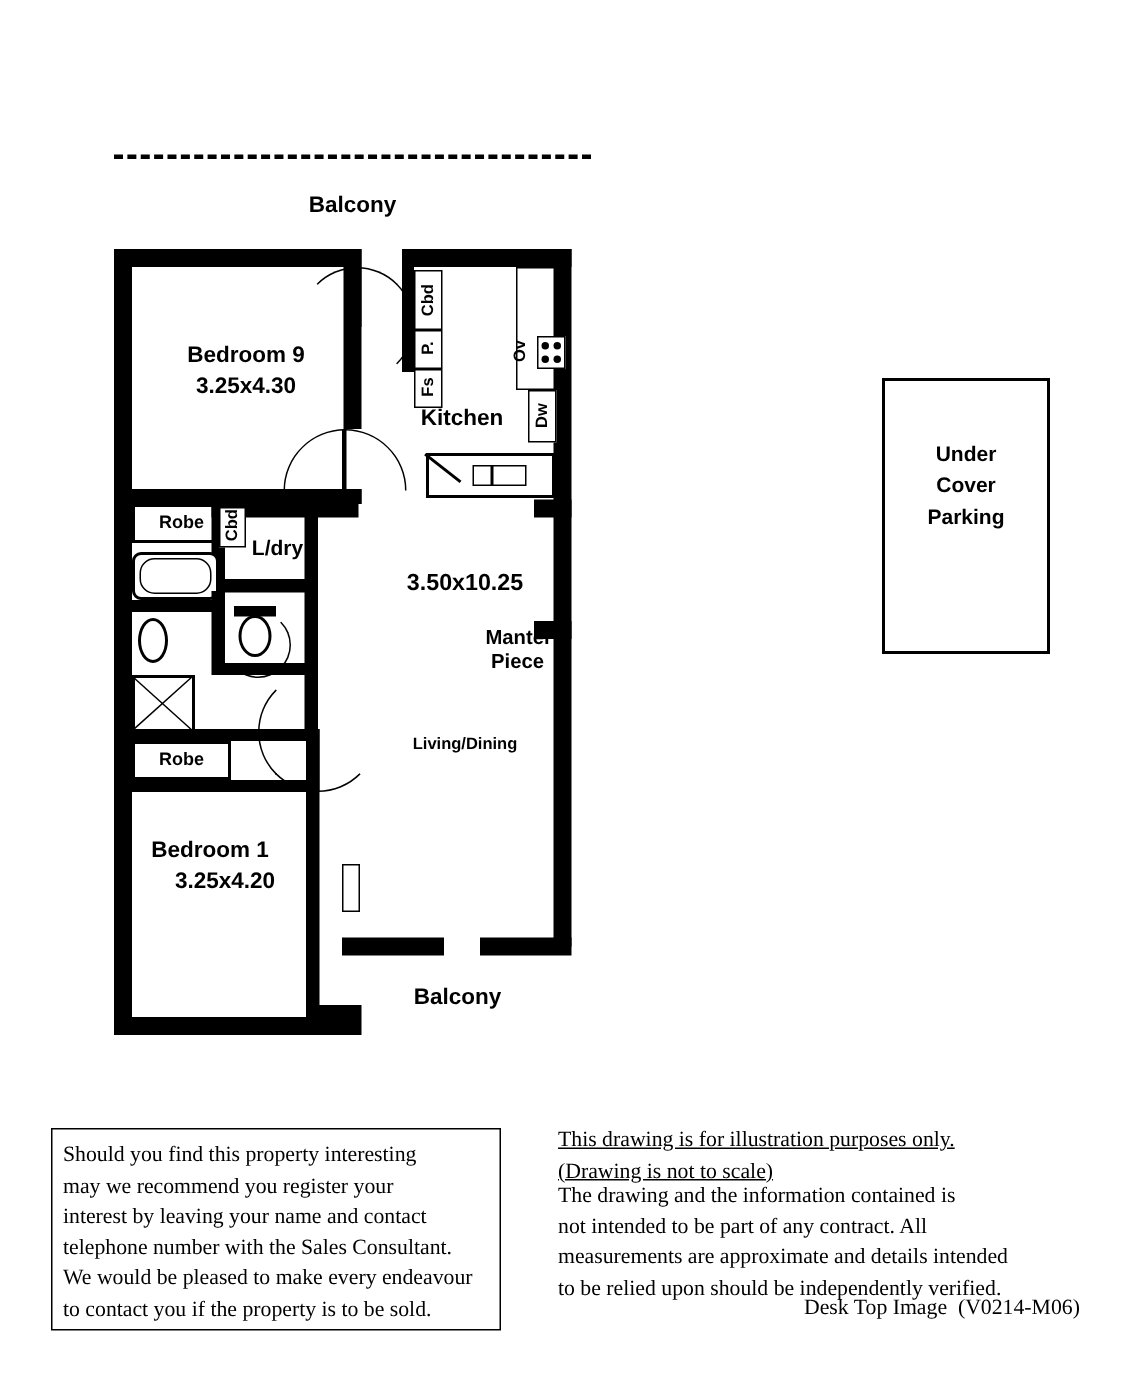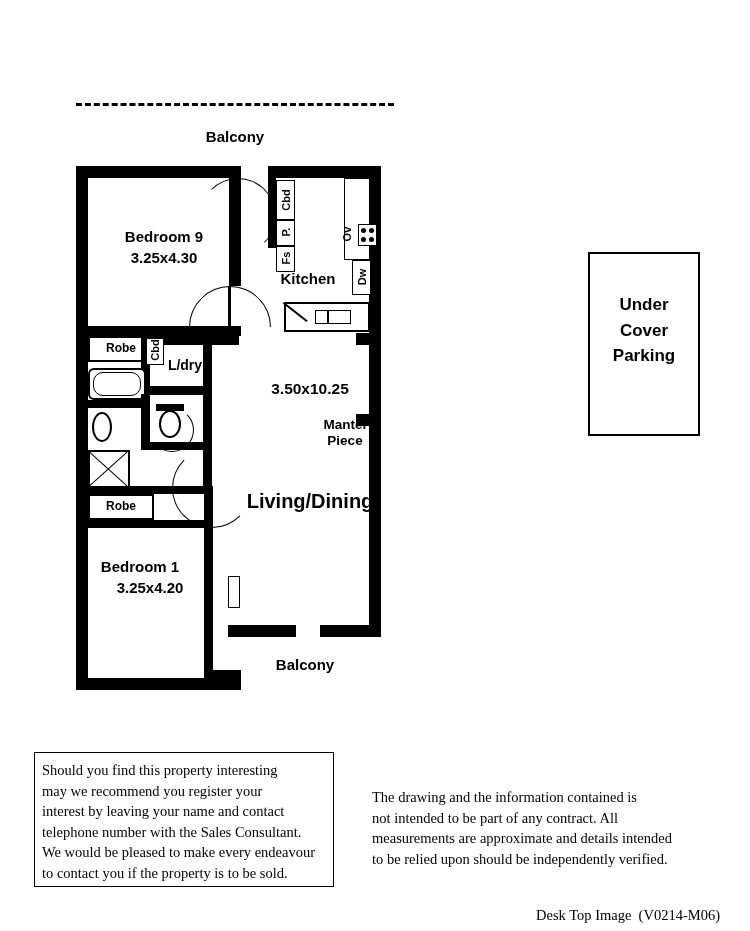--- a/index.html
+++ b/index.html
@@ -120,21 +120,21 @@
   .desktop-img {
     position: absolute;
     font-family: "Liberation Serif", serif;
     font-size: 14.5px;
     white-space: pre;
   }
 
   .ucp-label {
     position: absolute;
     text-align: center;
-    font-size: 17px;
+    font-size: 14px;
     font-weight: bold;
     line-height: 1.5;
     white-space: pre-line;
   }
 </style>
 </head>
 <body>
 
 <div id="page">
 
@@ -244,38 +244,40 @@
   <div class="wall" style="left:88px; top:520px; width:124px; height:8px;"></div>
   <div class="wall" style="left:204px; top:486px; width:9px; height:192px;"></div>
   <div class="wall" style="left:204px; top:670px; width:37px; height:8px;"></div>
 
   <div class="lbl" style="left:88px; top:558px; width:104px;">Bedroom 1</div>
   <div class="lbl" style="left:88px; top:579px; width:124px;">3.25x4.20</div>
 
   <div class="box-outline-thin" style="left:228px; top:576px; width:12px; height:32px;"></div>
 
   <div class="lbl" style="left:245px; top:380px; width:130px; font-size:15.5px;">3.50x10.25</div>
-  <div class="lbl" style="left:232px; top:490px; width:156px; font-size:20px;">Living/Dining</div>
+  <div class="lbl" style="left:232px; top:490px; width:156px; font-size:11px;">Living/Dining</div>
 
   <div class="wall" style="left:356px; top:414px; width:25px; height:12px;"></div>
   <div style="position:absolute; left:310px; top:417px; width:70px; font-size:13.5px; font-weight:bold; line-height:1.2; text-align:center; white-space:pre-line;">Mantel
 Piece</div>
 
   <div class="box-outline" style="left:588px; top:252px; width:112px; height:184px; border-width:2px;"></div>
   <div class="ucp-label" style="left:588px; top:292px; width:112px;">Under
 Cover
 Parking</div>
 
   <div class="note-box" style="left:34px; top:752px; width:300px; height:135px;"></div>
   <div class="note-text" style="left:42px; top:760px; width:290px;">Should you find this property interesting
 may we recommend you register your
 interest by leaving your name and contact
 telephone number with the Sales Consultant.
 We would be pleased to make every endeavour
 to contact you if the property is to be sold.</div>
 
+  <div class="note-right-underline" style="left:372px; top:750px; width:360px;">This drawing is for illustration purposes only.
+(Drawing is not to scale)</div>
   <div class="note-right" style="left:372px; top:787px; width:360px;">The drawing and the information contained is
 not intended to be part of any contract.  All
 measurements are approximate and details intended
 to be relied upon should be independently verified.</div>
-  <div class="desktop-img" style="left:536px; top:864px;margin-top:43px;">Desk Top Image  (V0214-M06)</div>
+  <div class="desktop-img" style="left:536px; top:864px;">Desk Top Image  (V0214-M06)</div>
 
 </div>
 
 </body></html>

